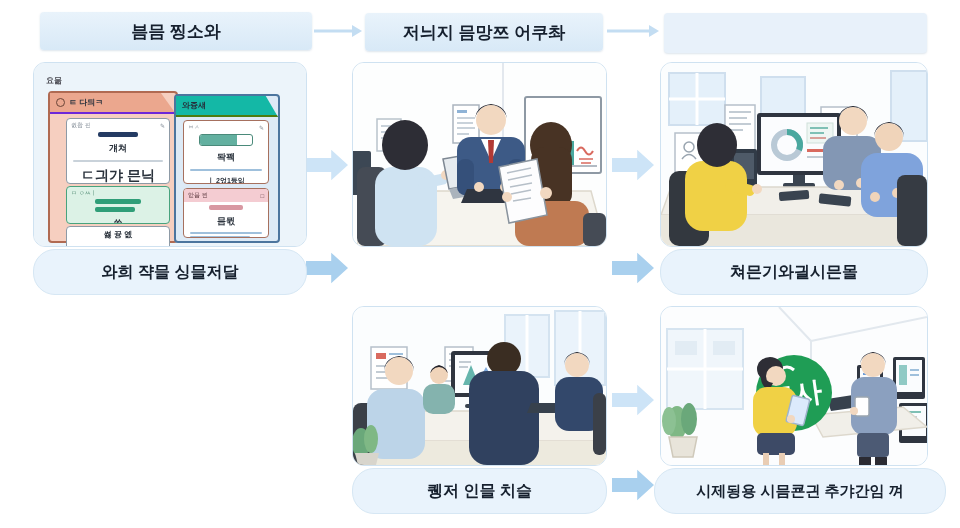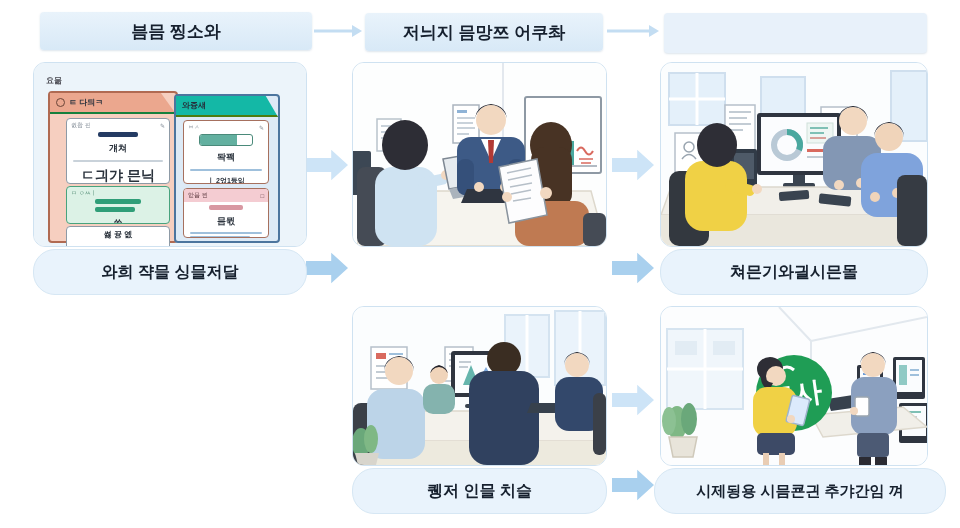--- a/index.html
+++ b/index.html
@@ -66,21 +66,21 @@
   <div class="fat-arrow fat-light" style="left:612px;top:149px;"></div>
   <div class="fat-arrow fat-dark" style="left:612px;top:252px;"></div>
   <div class="fat-arrow fat-light" style="left:612px;top:384px;"></div>
   <div class="fat-arrow fat-dark" style="left:612px;top:469px;"></div>
 
   <div class="illo" style="left:33px;top:62px;width:272px;height:183px;">
     <div class="mock">
       <div class="note">요묾</div>
 
       <div class="folder" style="left:14px;top:28px;width:126px;height:148px;background:#f6cfc0;border:2px solid #b06a52;">
-        <div class="tab" style="background:#eba78e;border-bottom:2px solid #15803d;">
+        <div class="tab" style="background:#eba78e;border-bottom:2px solid #6d28d9;">
           <span style="width:7px;height:7px;border:1.5px solid #6b4438;border-radius:50%;display:inline-block;"></span>
           <span>ㅌ 다듸ㅋ</span>
         </div>
 
         <div class="fcard" style="left:16px;top:25px;width:102px;height:64px;">
           <div class="chead">
             <span>쉀홥 핀</span>
             <span>✎</span>
           </div>
           <div class="item-row">

